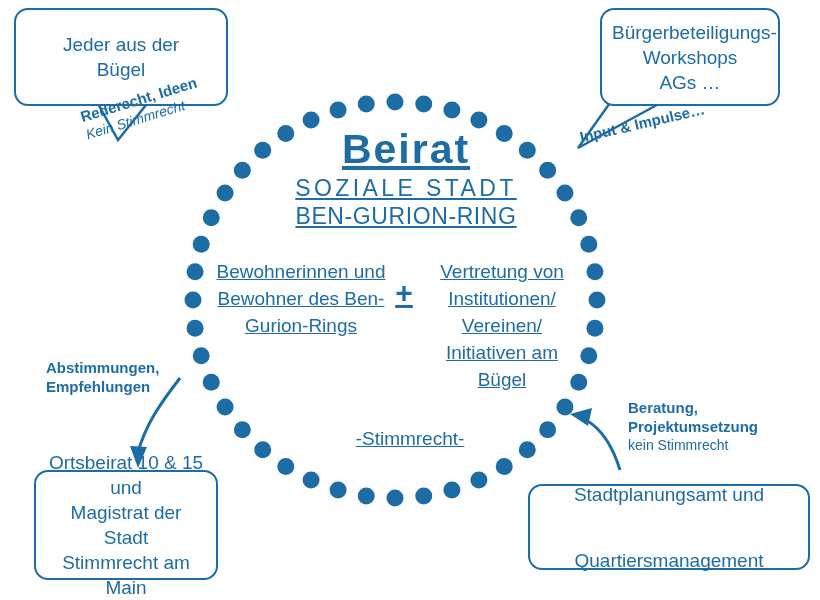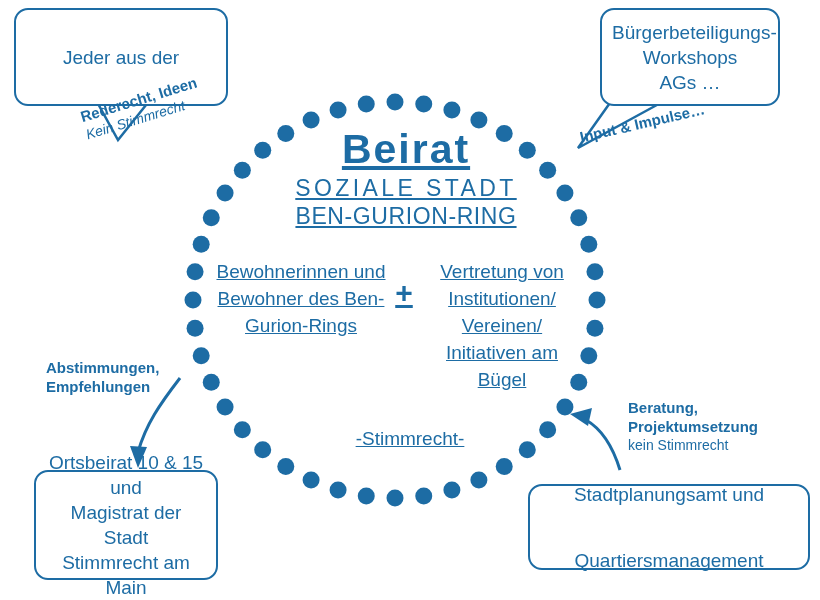--- a/index.html
+++ b/index.html
@@ -196,20 +196,21 @@
   <div class="center-text" id="title-sub1">SOZIALE STADT</div>
   <div class="center-text" id="title-sub2">BEN-GURION-RING</div>
 
   <div class="center-text" id="col-left">Bewohnerinnen und Bewohner des Ben-Gurion-Rings</div>
   <div class="center-text" id="plus-sign">+</div>
   <div class="center-text" id="col-right">Vertretung von Institutionen/ Vereinen/ Initiativen am Bügel</div>
   <div class="center-text" id="stimmrecht">-Stimmrecht-</div>
 
   <div class="callout" id="callout-top-left">
     <div>Jeder aus der</div>
+    <div>Bügel</div>
   </div>
 
   <div class="callout" id="callout-top-right">
     <div>Bürgerbeteiligungs-</div>
     <div>Workshops</div>
     <div>AGs …</div>
   </div>
 
   <div class="callout" id="callout-bottom-left">
     <div>Ortsbeirat 10 &amp; 15</div>

